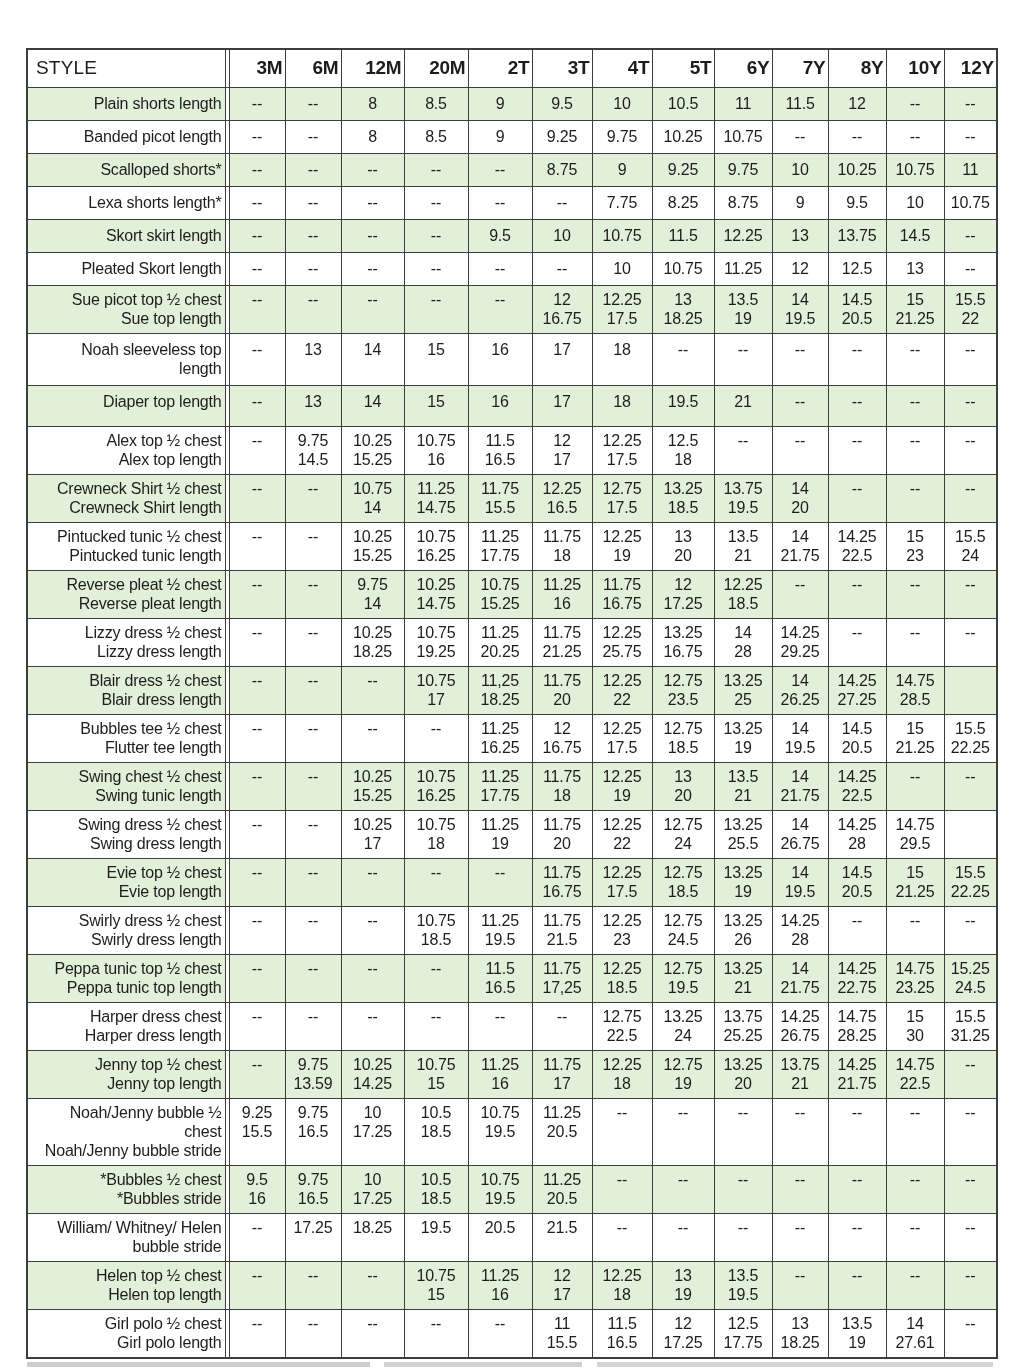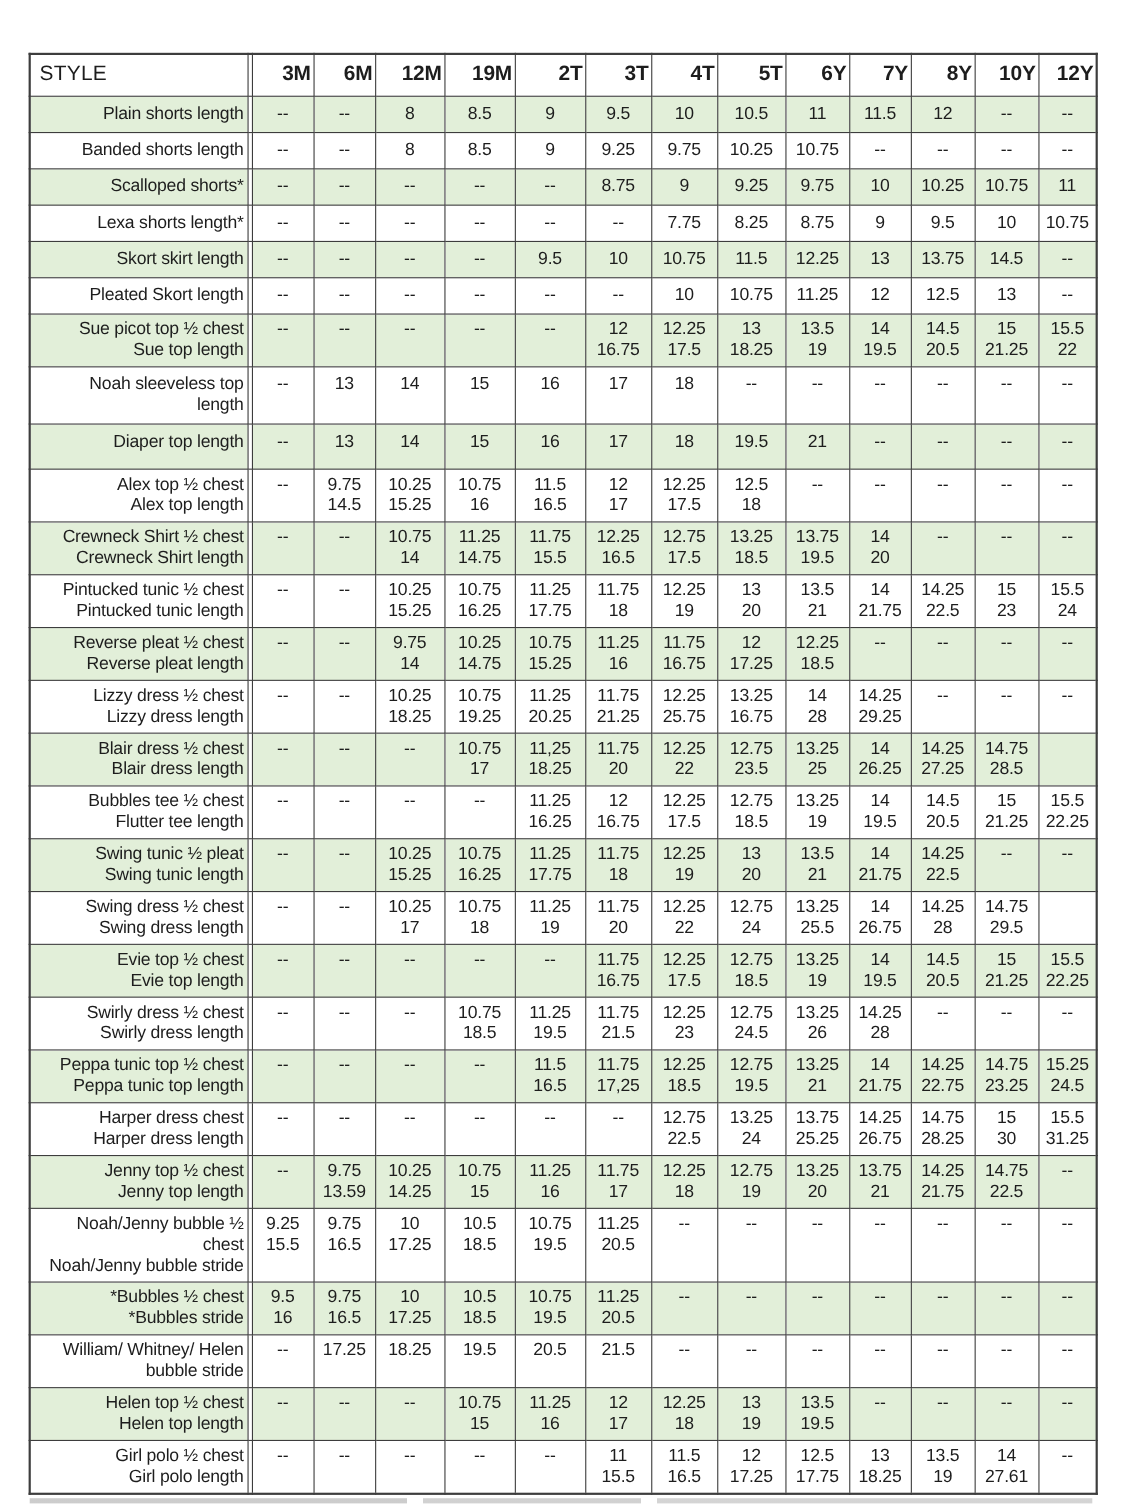--- a/index.html
+++ b/index.html
@@ -106,21 +106,21 @@
           <col style="width: 58px;">
           <col style="width: 53px;">
         </colgroup>
       <thead>
           <tr>
             <th class="label-h">STYLE</th>
             <th class="gap"></th>
             <th>3M</th>
             <th>6M</th>
             <th>12M</th>
-            <th>19M</th>
+            <th>20M</th>
             <th>2T</th>
             <th>3T</th>
             <th>4T</th>
             <th>5T</th>
             <th>6Y</th>
             <th>7Y</th>
             <th>8Y</th>
             <th>10Y</th>
             <th>12Y</th>
           </tr>
@@ -166,21 +166,21 @@
             </td>
             <td class="val">
               <div>--</div>
             </td>
             <td class="val">
               <div>--</div>
             </td>
           </tr>
           <tr class="single">
             <td class="label">
-              <div>Banded shorts length</div>
+              <div>Banded picot length</div>
             </td>
             <td class="gap"></td>
             <td class="val">
               <div>--</div>
             </td>
             <td class="val">
               <div>--</div>
             </td>
             <td class="val">
               <div>8</div>
@@ -914,21 +914,21 @@
               <div>15</div>
               <div>21.25</div>
             </td>
             <td class="val">
               <div>15.5</div>
               <div>22.25</div>
             </td>
           </tr>
           <tr class="shaded double">
             <td class="label">
-              <div>Swing tunic ½ pleat</div>
+              <div>Swing chest ½ chest</div>
               <div>Swing tunic length</div>
             </td>
             <td class="gap"></td>
             <td class="val">
               <div>--</div>
             </td>
             <td class="val">
               <div>--</div>
             </td>
             <td class="val">

